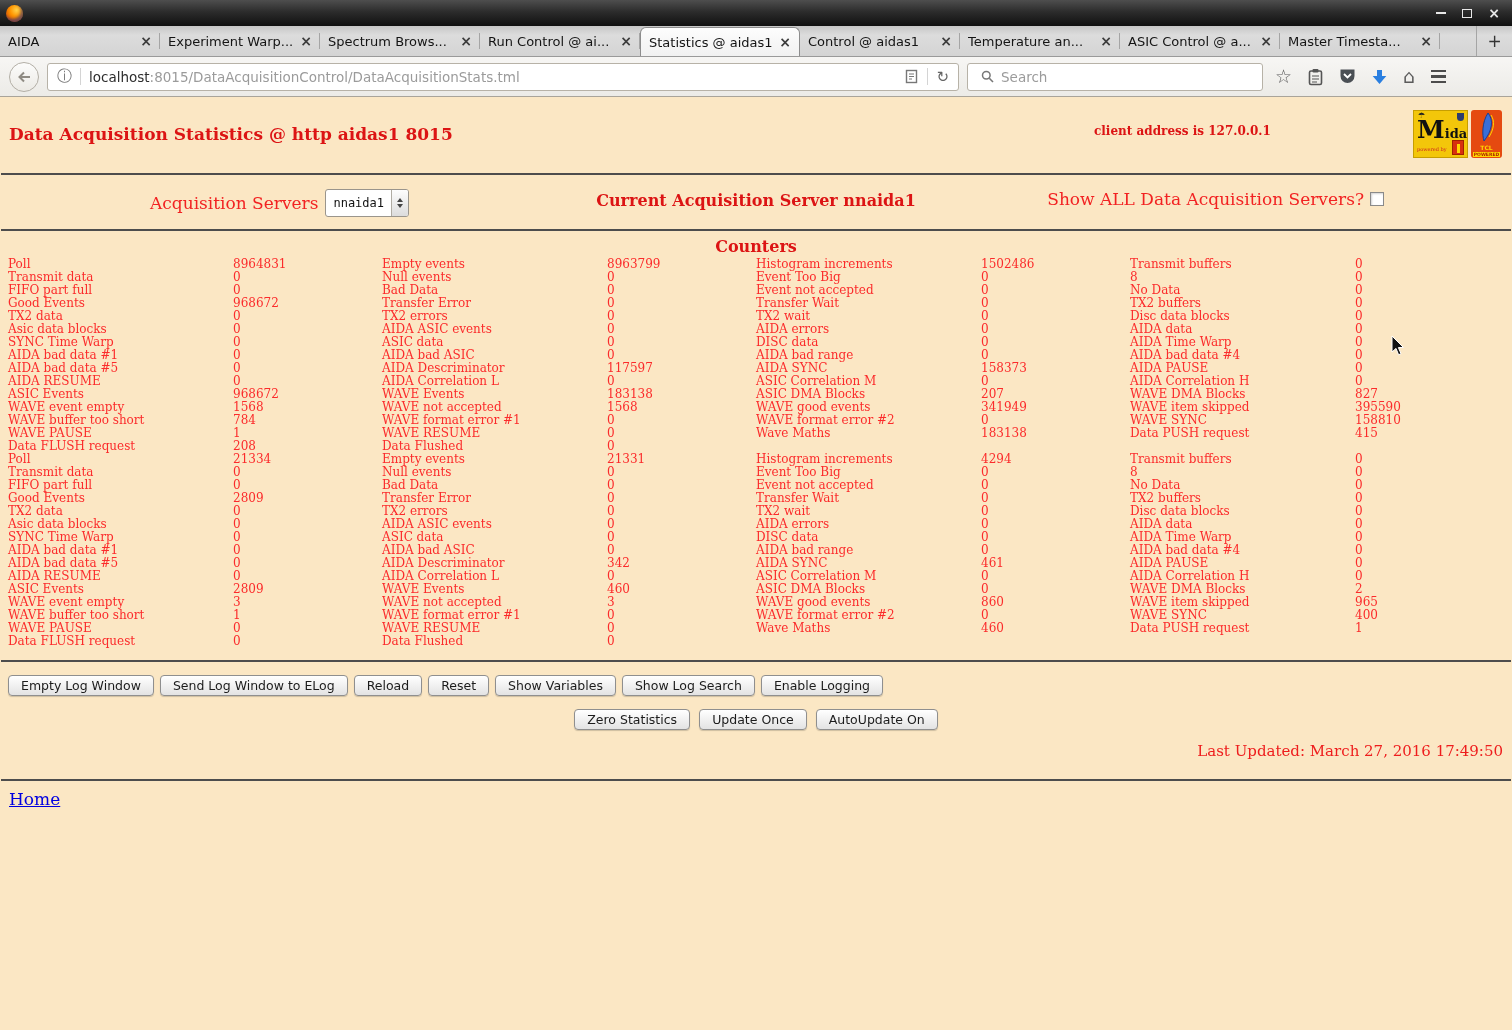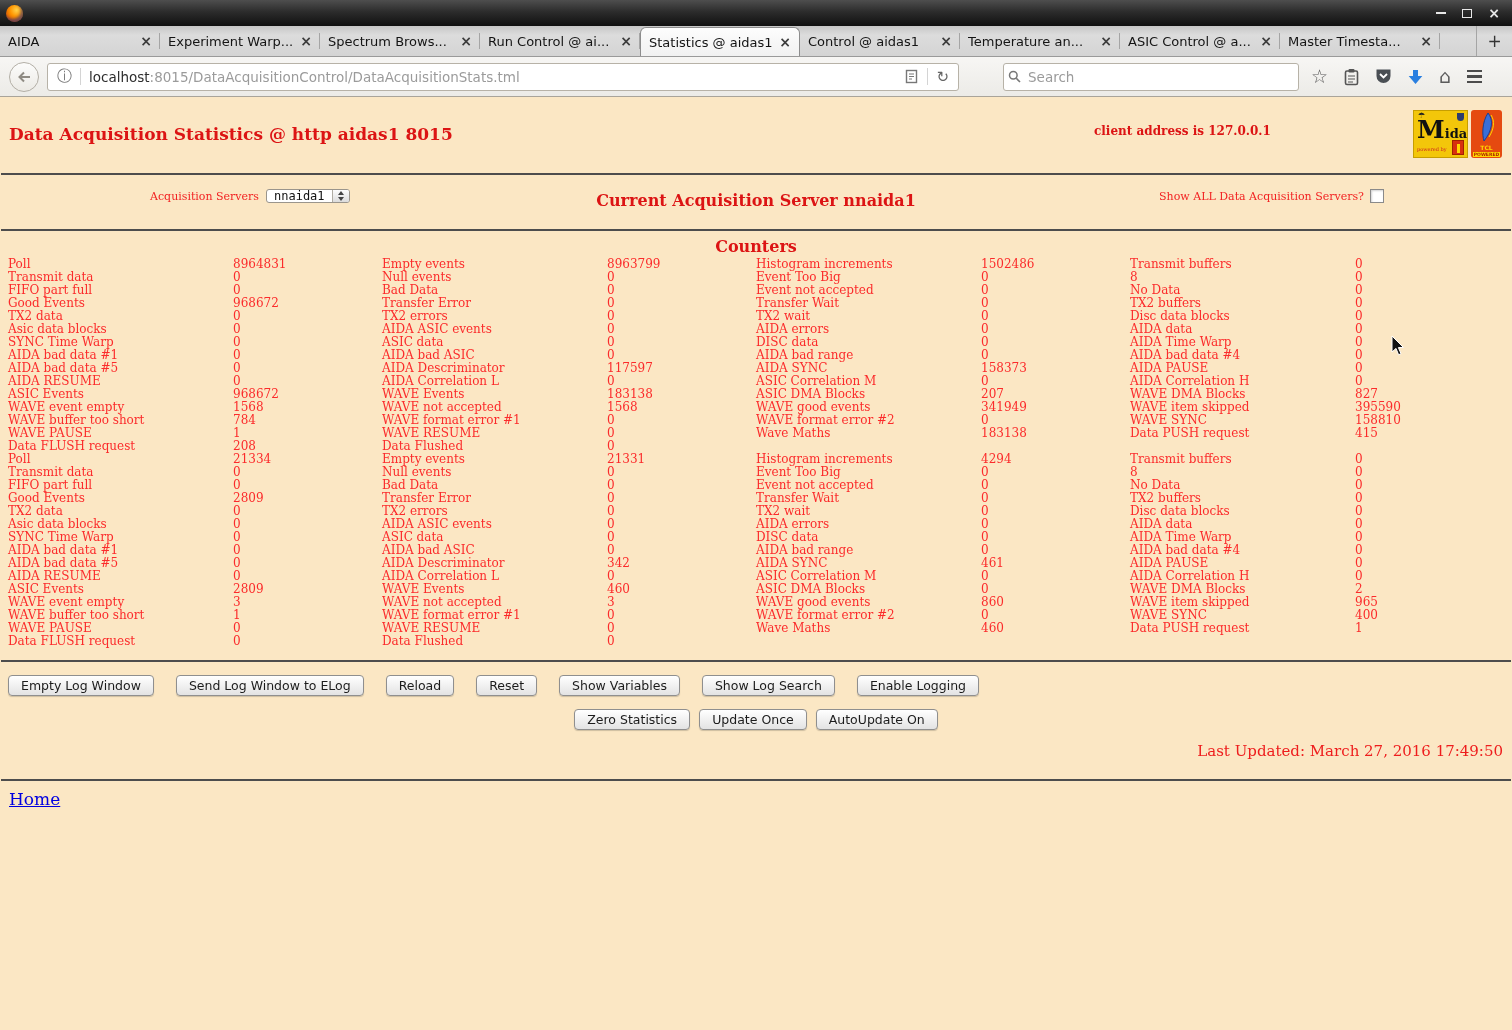--- a/index.html
+++ b/index.html
@@ -44,21 +44,21 @@
             background:linear-gradient(#fcfcfb,#eceae5); display:flex; align-items:center;
             justify-content:center; flex:0 0 auto; }
   .urlbar { flex:1; max-width:912px; height:28px; background:#fff; border:1px solid #b7b2a7;
             border-radius:3px; display:flex; align-items:center; padding:0 9px; gap:8px;
             font-size:13.5px; }
   .u-sep { width:1px; height:17px; background:#d4d4d4; }
   .url-host { color:#2e2e2e; }
   .url-path { color:#9b9b9b; }
   .u-spacer { flex:1; }
   .searchbox { width:296px; height:28px; background:#fff; border:1px solid #b7b2a7;
-            border-radius:3px; display:flex; align-items:center; padding:0 4px; gap:7px;margin-left:36px; }
+            border-radius:3px; display:flex; align-items:center; padding:0 13px; gap:7px; }
   .search-ph { color:#9b9b9b; font-size:13.5px; }
   .nav-icons { display:flex; align-items:center; gap:16px; padding:0 4px; }
   .glyph { color:#5b5b5b; }
   .star { font-size:19px; line-height:19px; }
   .homeg { font-size:19px; line-height:19px; }
   .burger { display:inline-flex; flex-direction:column; gap:3px; }
   .burger i { width:15px; height:2.4px; background:#4c4c4c; }
 
   
   .content { height:933px; background:#fbe7c4; position:relative;
@@ -85,22 +85,22 @@
                 position:relative; overflow:hidden; }
   .tcl-txt { position:absolute; left:0; right:0; bottom:7px; text-align:center;
                 color:#ffd700; font-size:6px; font-weight:bold; font-family:"DejaVu Sans",sans-serif; }
   .tcl-band { position:absolute; left:2px; right:2px; bottom:1px; background:#ffd700;
                 color:#b02800; font-size:4.5px; font-weight:bold; text-align:center;
                 font-family:"DejaVu Sans",sans-serif; }
   .rule { border:none; border-top:2px solid #4d4d4d; margin:0 1px; }
 
   .server-row { position:relative; height:54px; }
   .as-group { position:absolute; left:150px; top:14px; display:flex; align-items:center; gap:7px; }
-  .red-label { font-size:11px; color:#f22222; }
-  .gselect { display:flex; align-items:center; height:14px; border:1px solid #9a958c;
+  .red-label { font-size:17px; color:#f22222; }
+  .gselect { display:flex; align-items:center; height:28px; border:1px solid #9a958c;
              border-radius:3px; background:#fff; overflow:hidden; }
   .gselect-val { font-family:"DejaVu Sans Mono",monospace; font-size:12px; color:#111;
              padding:0 7px; }
   .gselect-spin { width:17px; align-self:stretch; background:linear-gradient(#fdfdfd,#dcdcdc);
              border-left:1px solid #b0aca3; display:flex; flex-direction:column;
              align-items:center; justify-content:center; gap:2px; }
   .tri-up { width:0; height:0; border-left:3.5px solid transparent;
              border-right:3.5px solid transparent; border-bottom:4px solid #444; }
   .tri-dn { width:0; height:0; border-left:3.5px solid transparent;
              border-right:3.5px solid transparent; border-top:4px solid #444; }
@@ -109,21 +109,21 @@
   .show-all { position:absolute; right:128px; top:14px; display:flex; align-items:center; gap:6px; }
   .checkbox { width:14px; height:14px; background:#fff; border:1px solid #8a8a8a;
              box-shadow:inset 1px 1px 2px rgba(0,0,0,.18); }
 
   .section-title { text-align:center; font-size:16px; font-weight:bold; color:#dc1414;
              margin:6px 16px 2px; }
   table.stats { width:1496px; margin:0 8px; border-collapse:collapse; table-layout:fixed;
              font-size:12px; color:#fb2b2b; }
   table.stats td { height:13px; line-height:13px; padding:0; white-space:nowrap; }
 
-  .btn-row1 { display:flex; gap:22px; margin:13px 0 0 8px; }
+  .btn-row1 { display:flex; gap:6px; margin:13px 0 0 8px; }
   .btn-row2 { display:flex; gap:9px; justify-content:center; margin-top:13px; }
   .btn { height:21px; padding:0 12px; border:1px solid #8f8f8f; border-radius:4px;
          background:linear-gradient(#ffffff,#e3e3e3); font-family:"DejaVu Sans",sans-serif;
          font-size:12.5px; color:#1c1c1c; box-shadow:0 1px 1px rgba(0,0,0,.18); }
   .sep-space { margin-top:12px; }
   .last-updated { text-align:right; margin:12px 9px 0 0; font-size:15px; color:#ee1d1d; }
   .home-row { margin:8px 0 0 9px; font-size:17px; }
   .home-row a { color:#0000e0; }
 
   .cursor { position:absolute; left:1390px; top:238px; z-index:50; }

